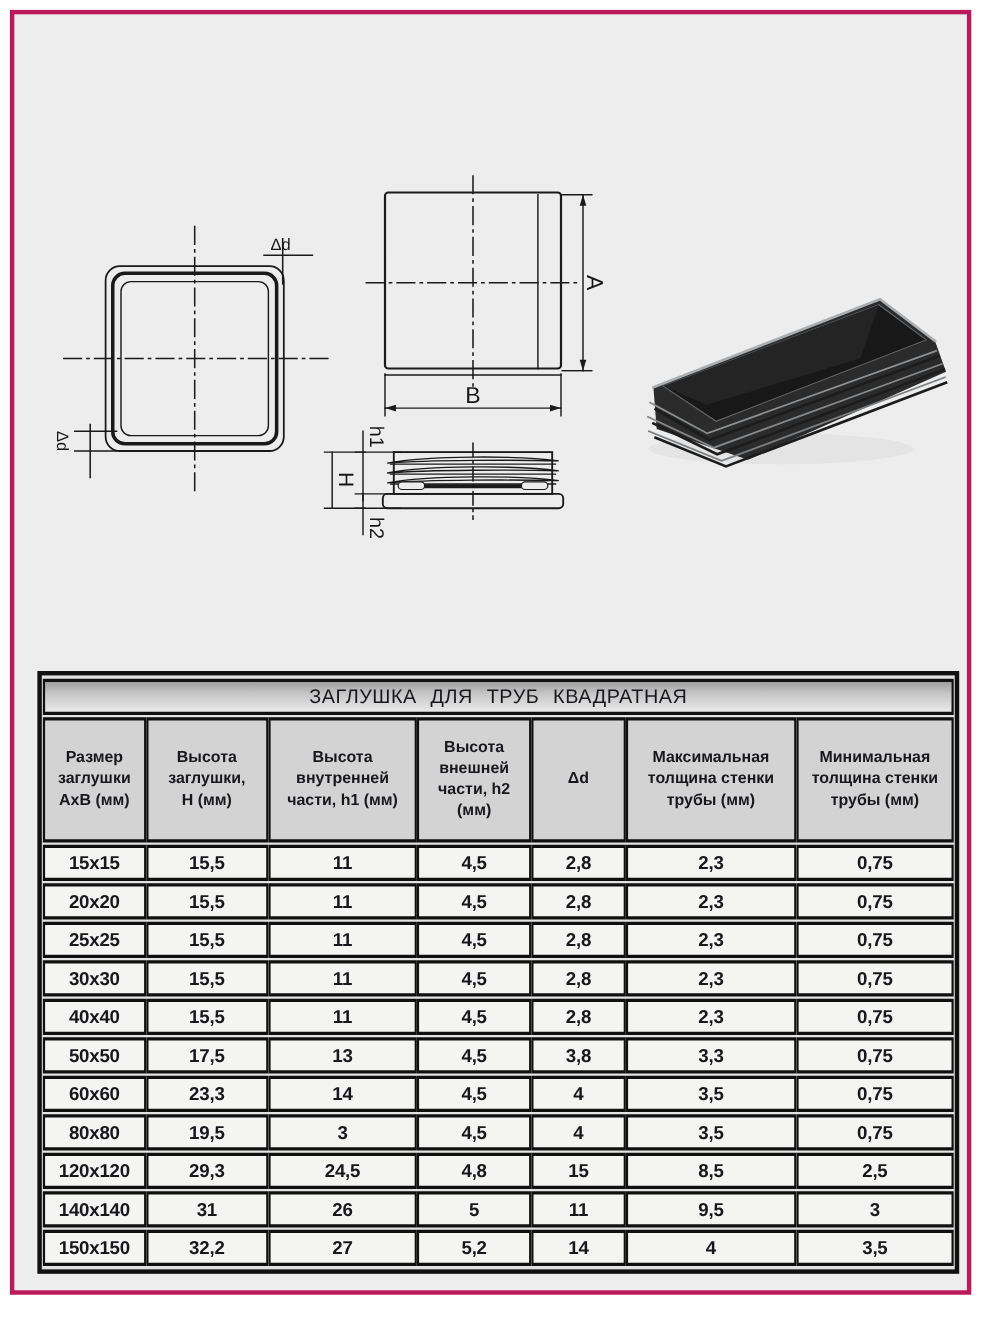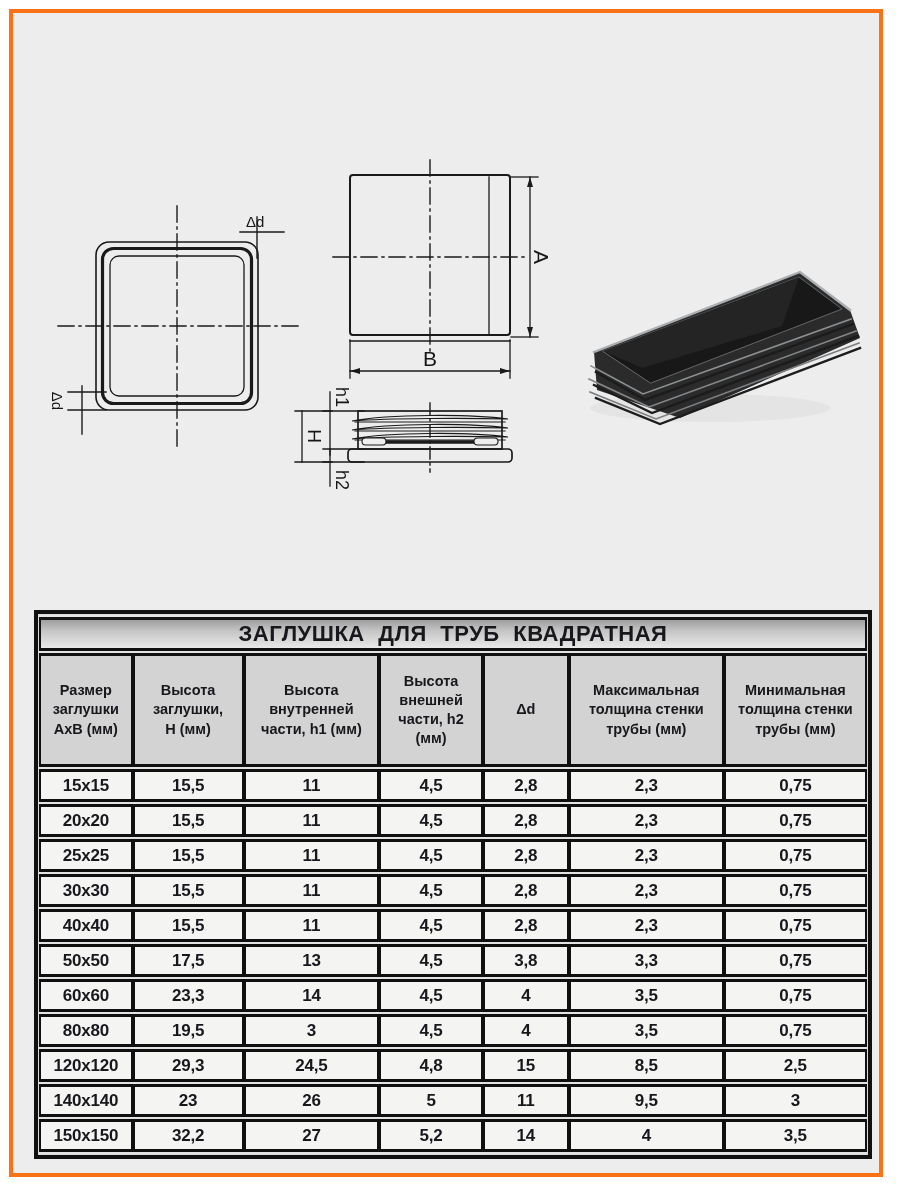--- a/index.html
+++ b/index.html
@@ -2,39 +2,39 @@
 <html><head>
 <meta charset="utf-8">
 <style>
   html,body{margin:0;padding:0;}
   body{
     width:900px;height:1200px;position:relative;background:#ffffff;
     font-family:"Liberation Sans", sans-serif;
   }
   .frame{
     position:absolute;left:9px;top:9px;width:874px;height:1168px;
-    background:#ededed;border:4px solid #f97316;box-sizing:border-box;
+    background:#ededed;border:4px solid #be185d;box-sizing:border-box;
   }
   svg.drawings{position:absolute;left:0;top:0;}
   .table-wrap{
     position:absolute;left:21px;top:597px;width:828px;
     border:4px solid #101010;background:#d9d9d9;padding:1px;
   }
   table.spec{
     width:100%;border-collapse:separate;border-spacing:0 2px;
     background:#e3e3e3;table-layout:fixed;
   }
   table.spec th, table.spec td{
     border-style:solid;border-color:#101010;border-width:3px 2px;
     text-align:center;vertical-align:middle;color:#17171c;
     overflow:hidden;
   }
   td.title-cell{
     background:linear-gradient(180deg,#9f9f9f 0%,#c6c6c6 40%,#e9e9e9 100%);
-    font-weight:bold;font-size:22px;height:25px;word-spacing:7px;letter-spacing:.5px;
+    font-weight:normal;font-size:18px;height:25px;word-spacing:7px;letter-spacing:.5px;
   }
   table.spec th{
     background:#d3d3d3;font-weight:bold;font-size:14.5px;line-height:1.32;
     white-space:pre-line;height:100px;padding:4px 1px;
   }
   table.spec td.num{
     background:#f4f4f3;font-weight:bold;font-size:17px;height:25px;
     letter-spacing:-0.2px;
   }
   text.dimlbl{fill:#161616;font-family:"Liberation Sans",sans-serif;}
@@ -258,21 +258,21 @@
           <td class="num">120x120</td>
           <td class="num">29,3</td>
           <td class="num">24,5</td>
           <td class="num">4,8</td>
           <td class="num">15</td>
           <td class="num">8,5</td>
           <td class="num">2,5</td>
         </tr>
         <tr>
           <td class="num">140x140</td>
-          <td class="num">23</td>
+          <td class="num">31</td>
           <td class="num">26</td>
           <td class="num">5</td>
           <td class="num">11</td>
           <td class="num">9,5</td>
           <td class="num">3</td>
         </tr>
         <tr>
           <td class="num">150x150</td>
           <td class="num">32,2</td>
           <td class="num">27</td>

